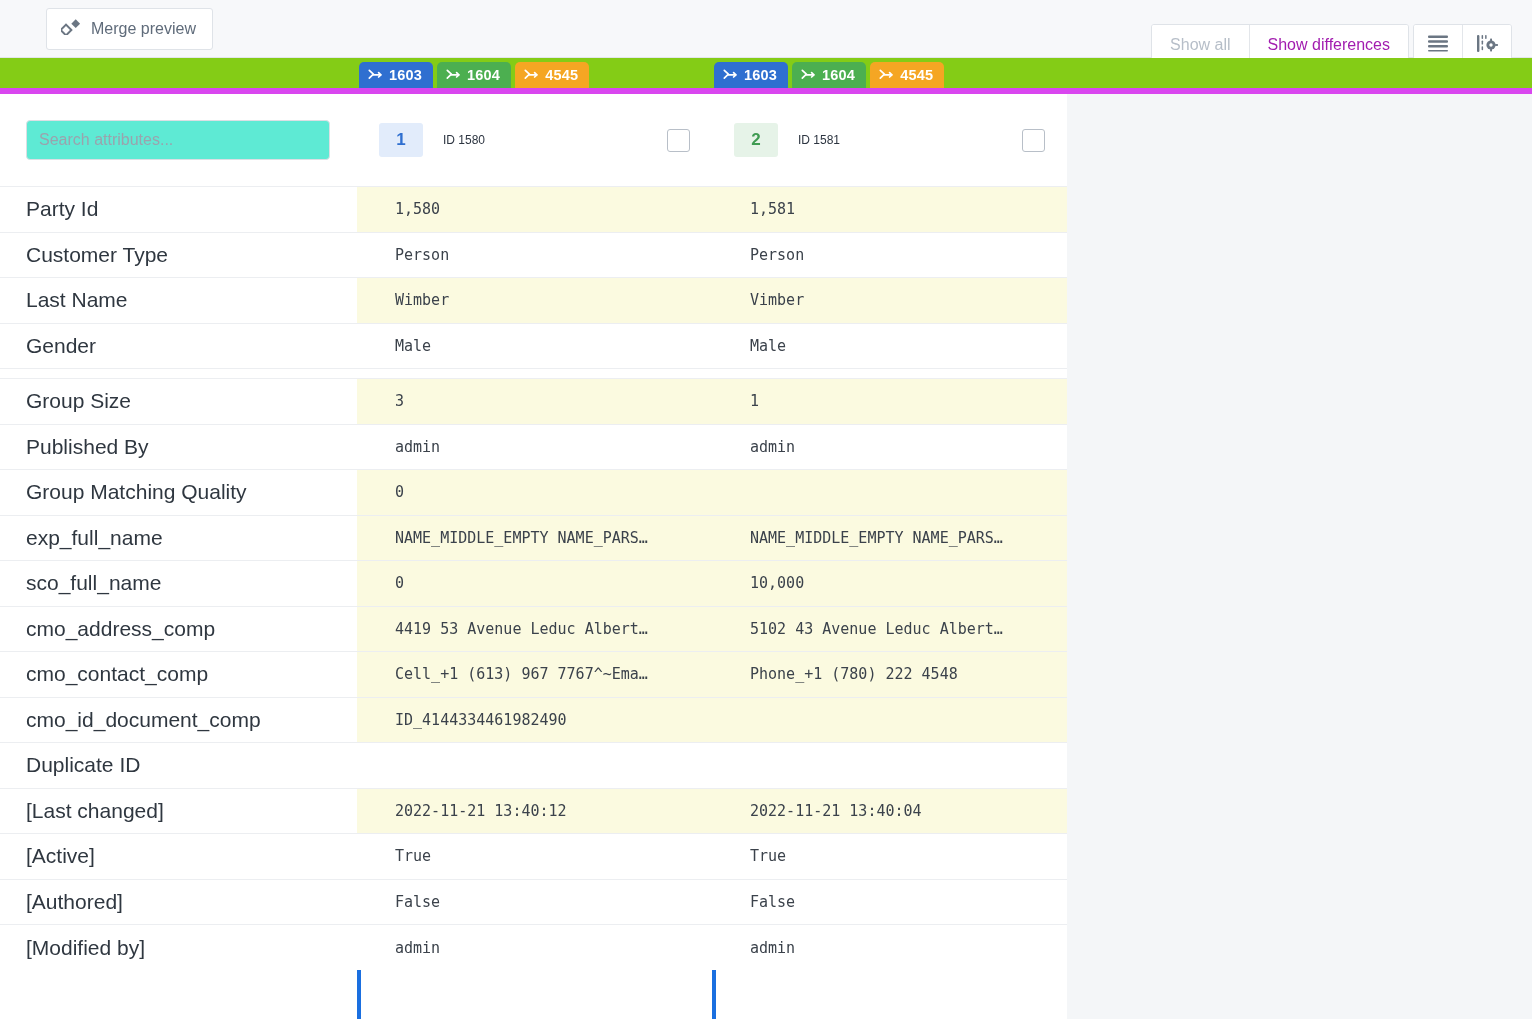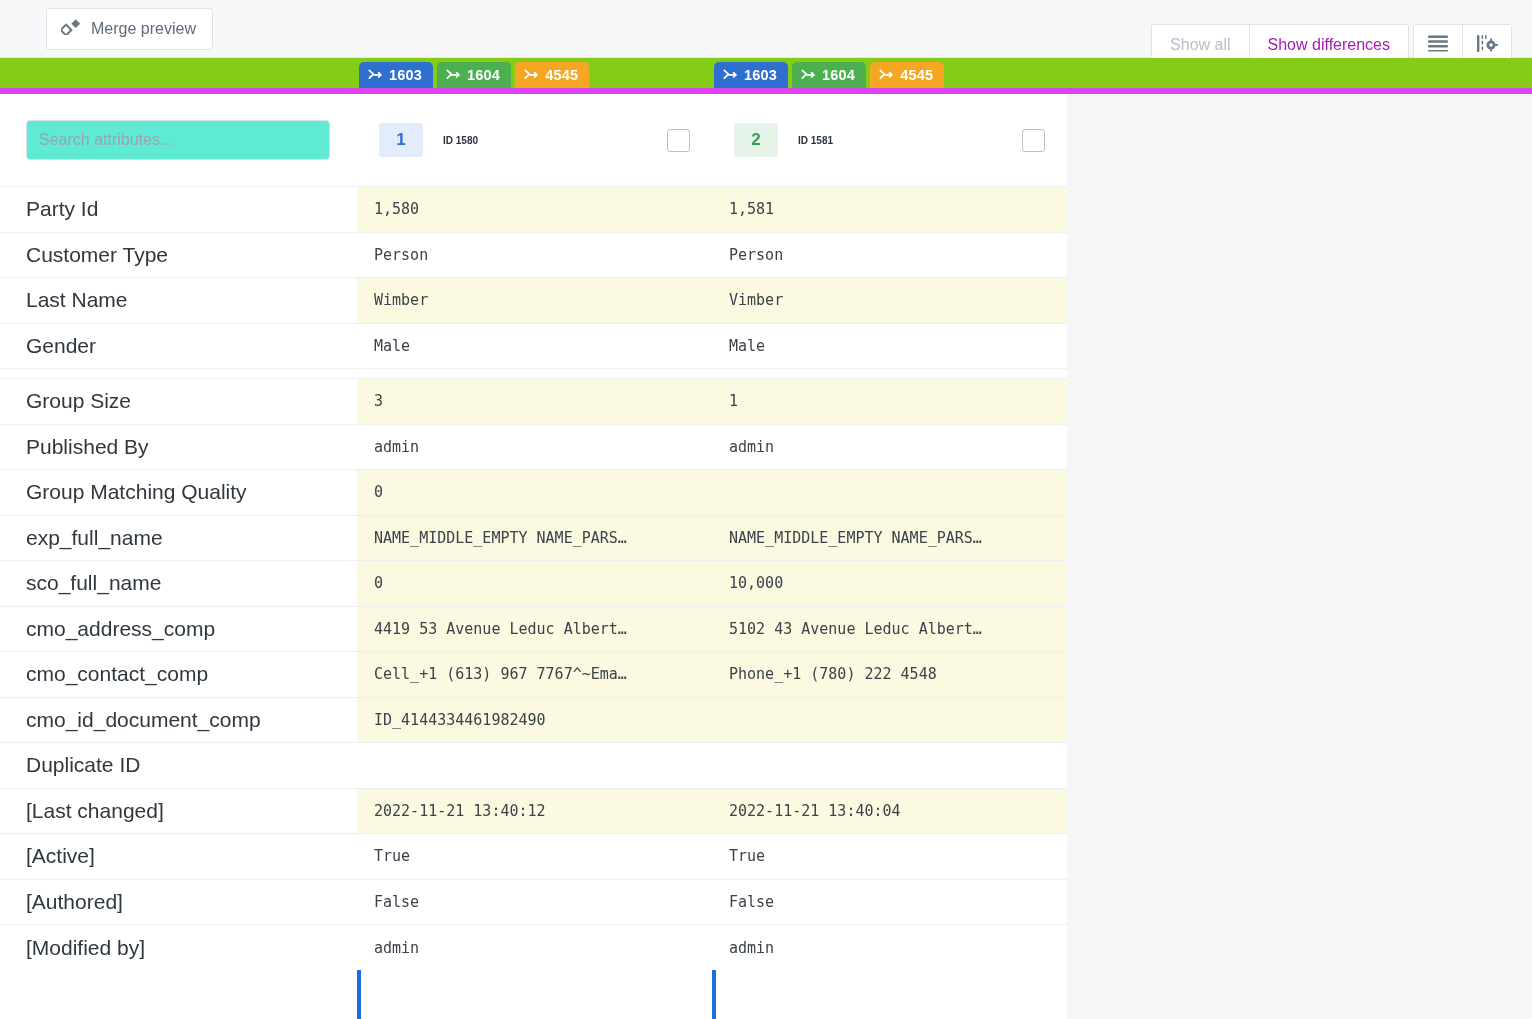--- a/index.html
+++ b/index.html
@@ -163,22 +163,22 @@
     align-items: center;
     justify-content: center;
     border-radius: 3px;
     font-size: 17px;
     font-weight: bold;
   }
   .recnum.blue  { background: #e2ecfb; color: #2f6fd0; }
   .recnum.green { background: #e6f3e8; color: #3f9b52; }
   .recid {
     margin-left: 20px;
-    font-size: 10px;
-    font-weight: bold;
+    font-size: 12px;
+    font-weight: normal;
     color: #2c3440;
     flex: 1;
   }
   .cbx {
     width: 23px; height: 23px;
     border: 1px solid #b8bfc8;
     border-radius: 3px;
     background: #fff;
     cursor: pointer;
   }
@@ -191,21 +191,21 @@
     vertical-align: middle;
     background: #ffffff;
   }
   tr.drow > td.lab {
     padding-left: 26px;
     font-size: 21px;
     color: #2f3740;
     white-space: nowrap;
   }
   tr.drow > td.val {
-    padding-left: 17px;
+    padding-left: 38px;
     padding-right: 14px;
     font-family: "DejaVu Sans Mono", monospace;
     font-size: 15px;
     color: #3b424b;
     white-space: nowrap;
     overflow: hidden;
     text-overflow: ellipsis;
   }
   tr.drow > td.val.diff { background: #fbfae0; }
 

